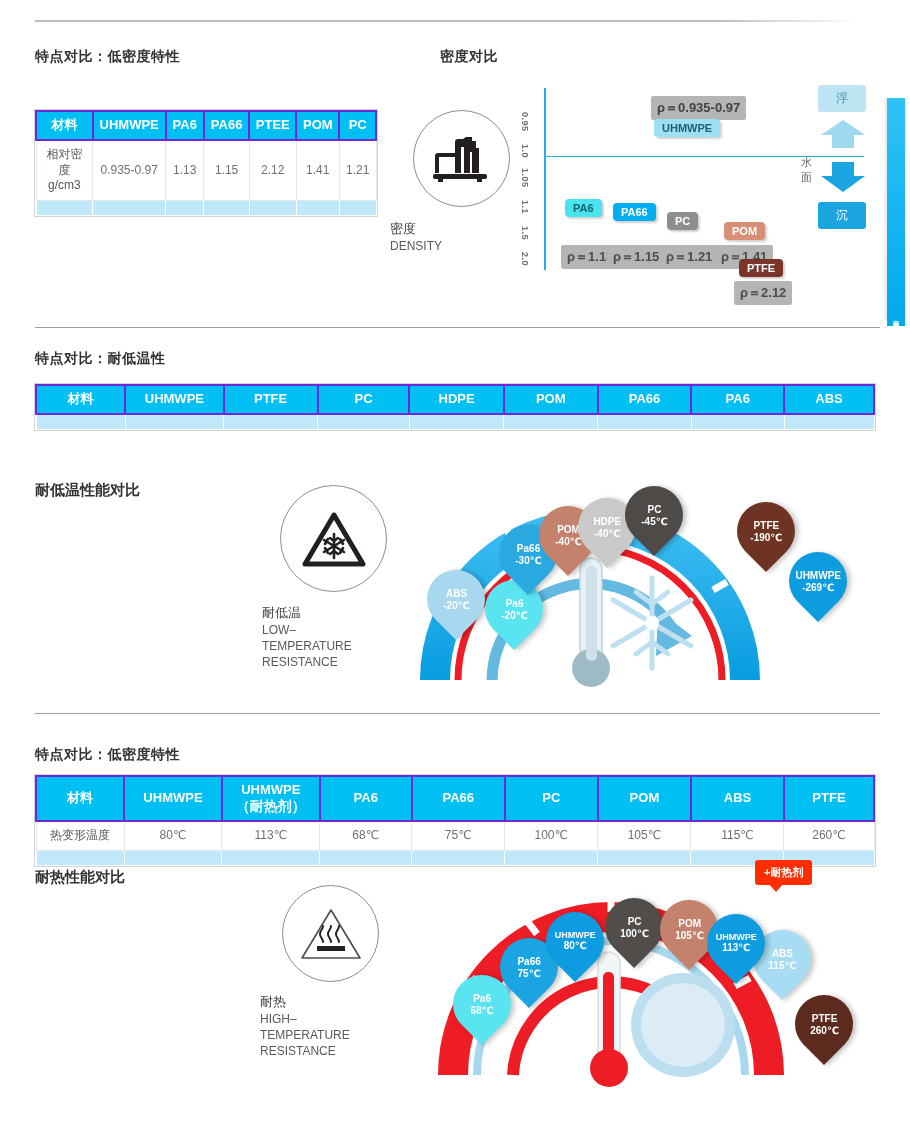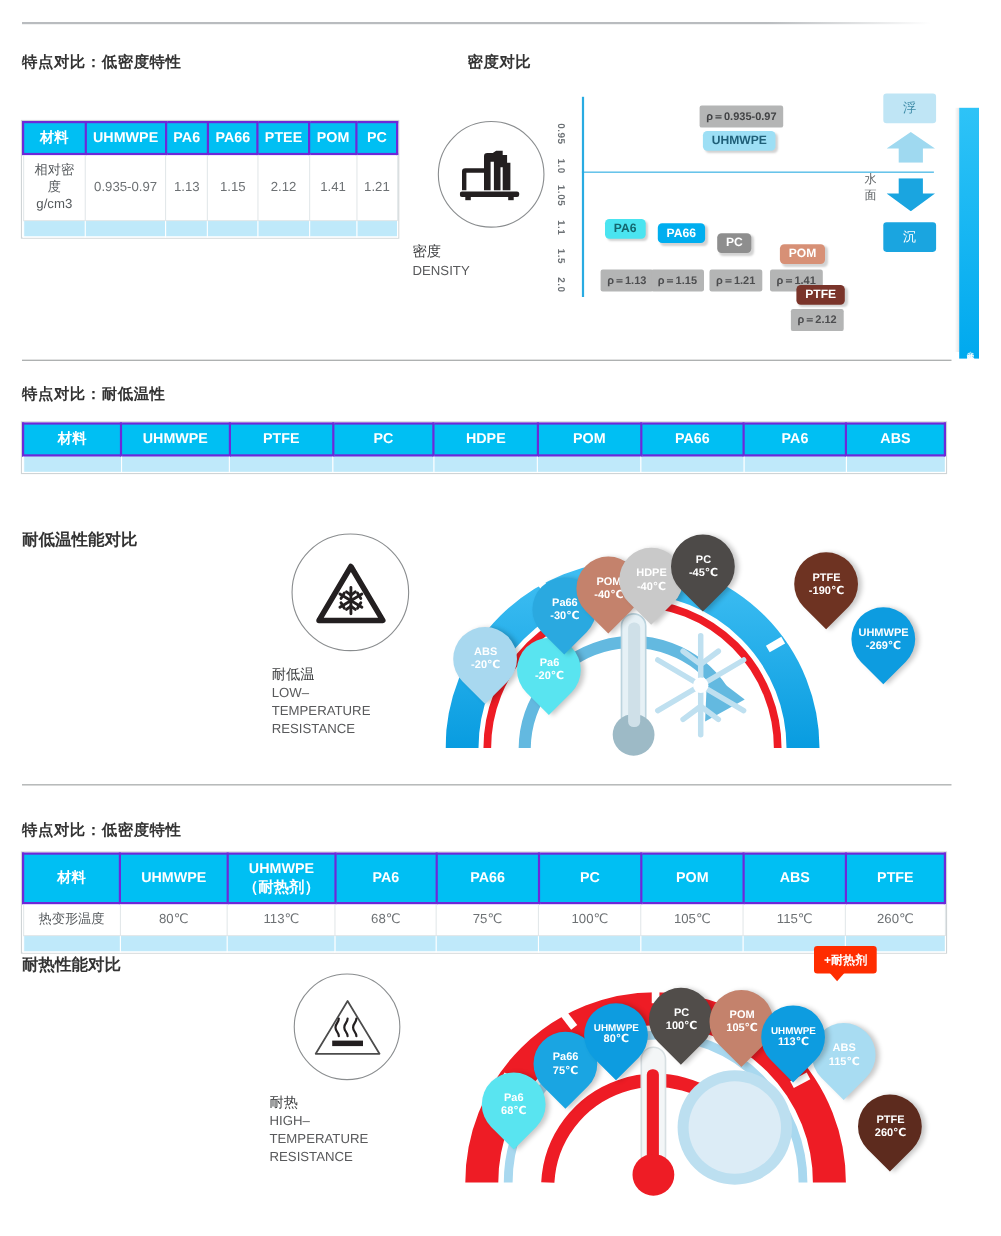--- a/index.html
+++ b/index.html
@@ -4,21 +4,21 @@
 <style>
   html,body{margin:0;padding:0;}
   body{
     width:910px;height:1124px;
     background:#ffffff;
     font-family:"Liberation Sans","DejaVu Sans",sans-serif;
     color:#333;
     position:relative;
     overflow:hidden;
   }
-  .page{position:relative;width:890px;height:1124px;}
+  .page{position:relative;width:890px;height:1124px;margin-left:15px;}
 
   
   .top-rule{
     position:absolute;left:20px;top:20px;width:826px;height:2px;
     background:linear-gradient(to right,#b9bcbf 0%,#b9bcbf 82%,rgba(185,188,191,0) 100%);
   }
   .section-rule{
     position:absolute;left:20px;width:845px;height:1px;background:#9b9e9f;
   }
 
@@ -68,21 +68,21 @@
     letter-spacing:.5px;
   }
 
   .badge{
     position:absolute;border-radius:4px;font-size:11px;font-weight:bold;
     padding:3px 8px;white-space:nowrap;text-align:center;
     box-shadow:2px 2px 2px rgba(0,0,0,.18);
   }
   .badge.mat{color:#fff;}
   .rho{
-    position:absolute;background:#b4b5b5;color:#4c4d4f;font-size:10px;
+    position:absolute;background:#b4b5b5;color:#4c4d4f;font-size:13px;
     font-weight:bold;padding:3px 6px;border-radius:2px;white-space:nowrap;
   }
   .rho.top{background:#b4b5b5;color:#414244;}
 
   .fu-chip,.chen-chip{
     position:absolute;border-radius:3px;color:#fff;font-size:12px;
     text-align:center;padding:5px 0;width:48px;
   }
   .fu-chip{background:#bfe5f5;color:#3f8ca8;}
   .chen-chip{background:#1aa5e0;color:#ffffff;}

